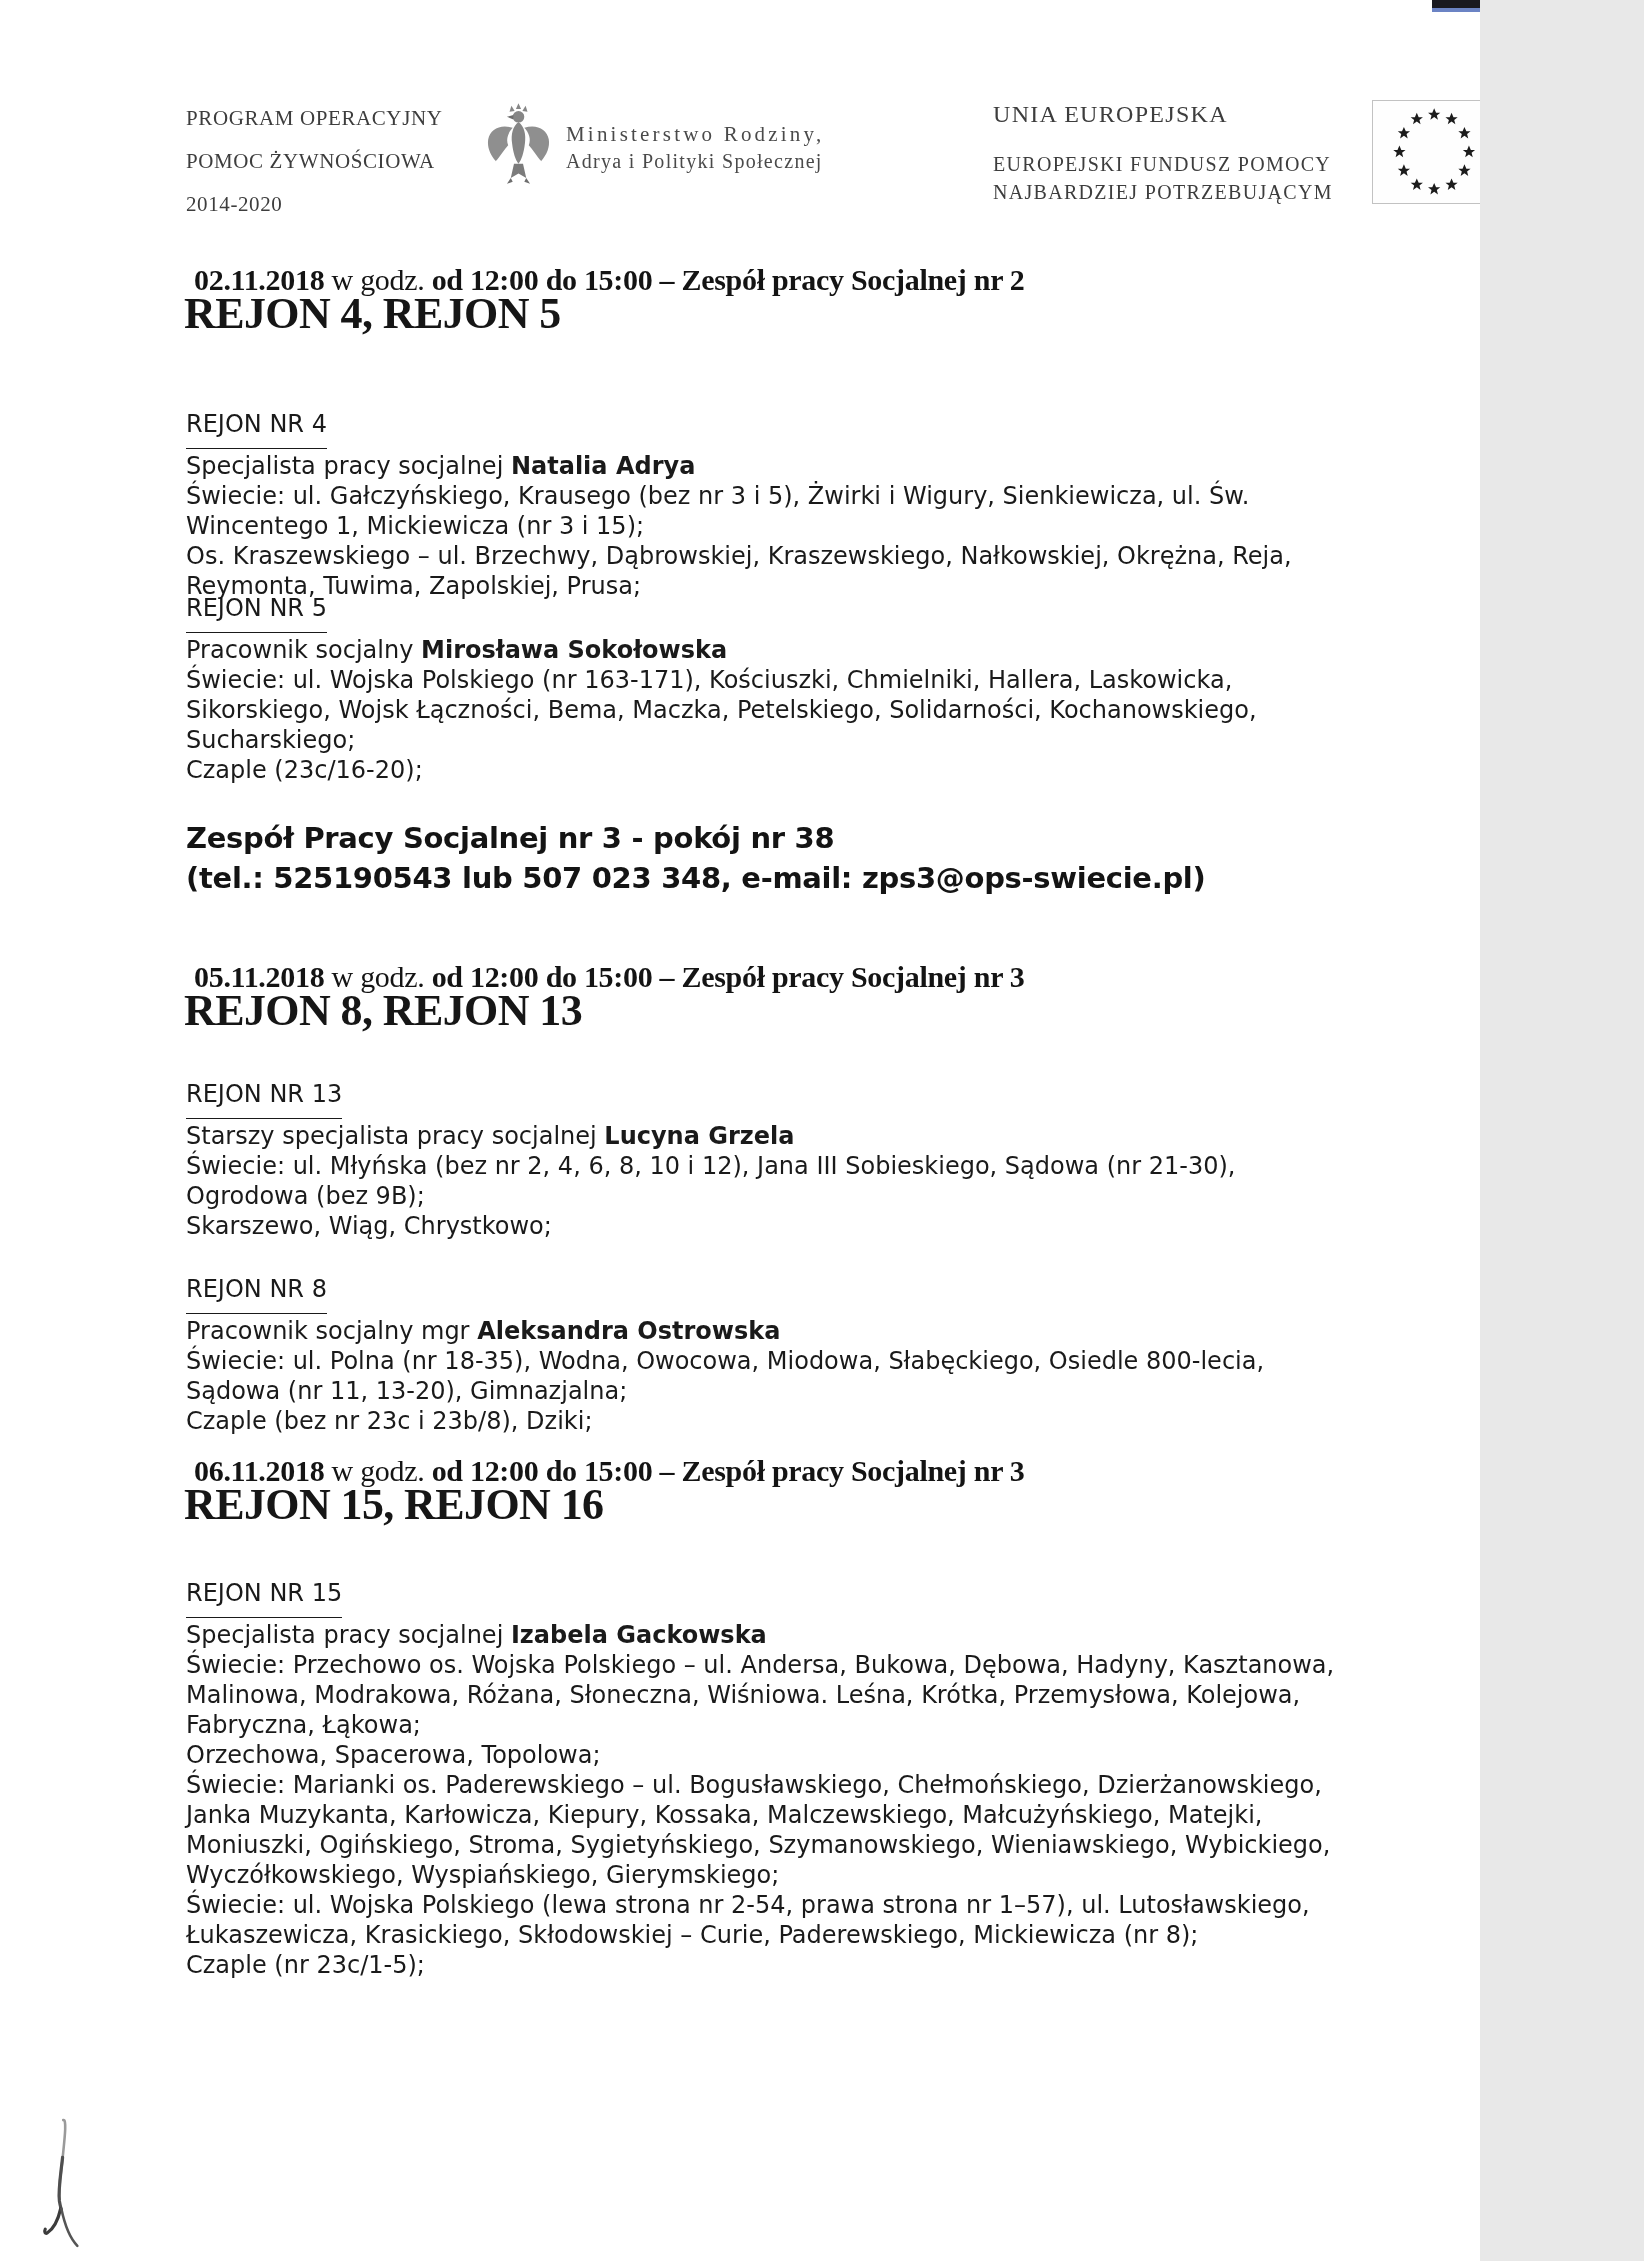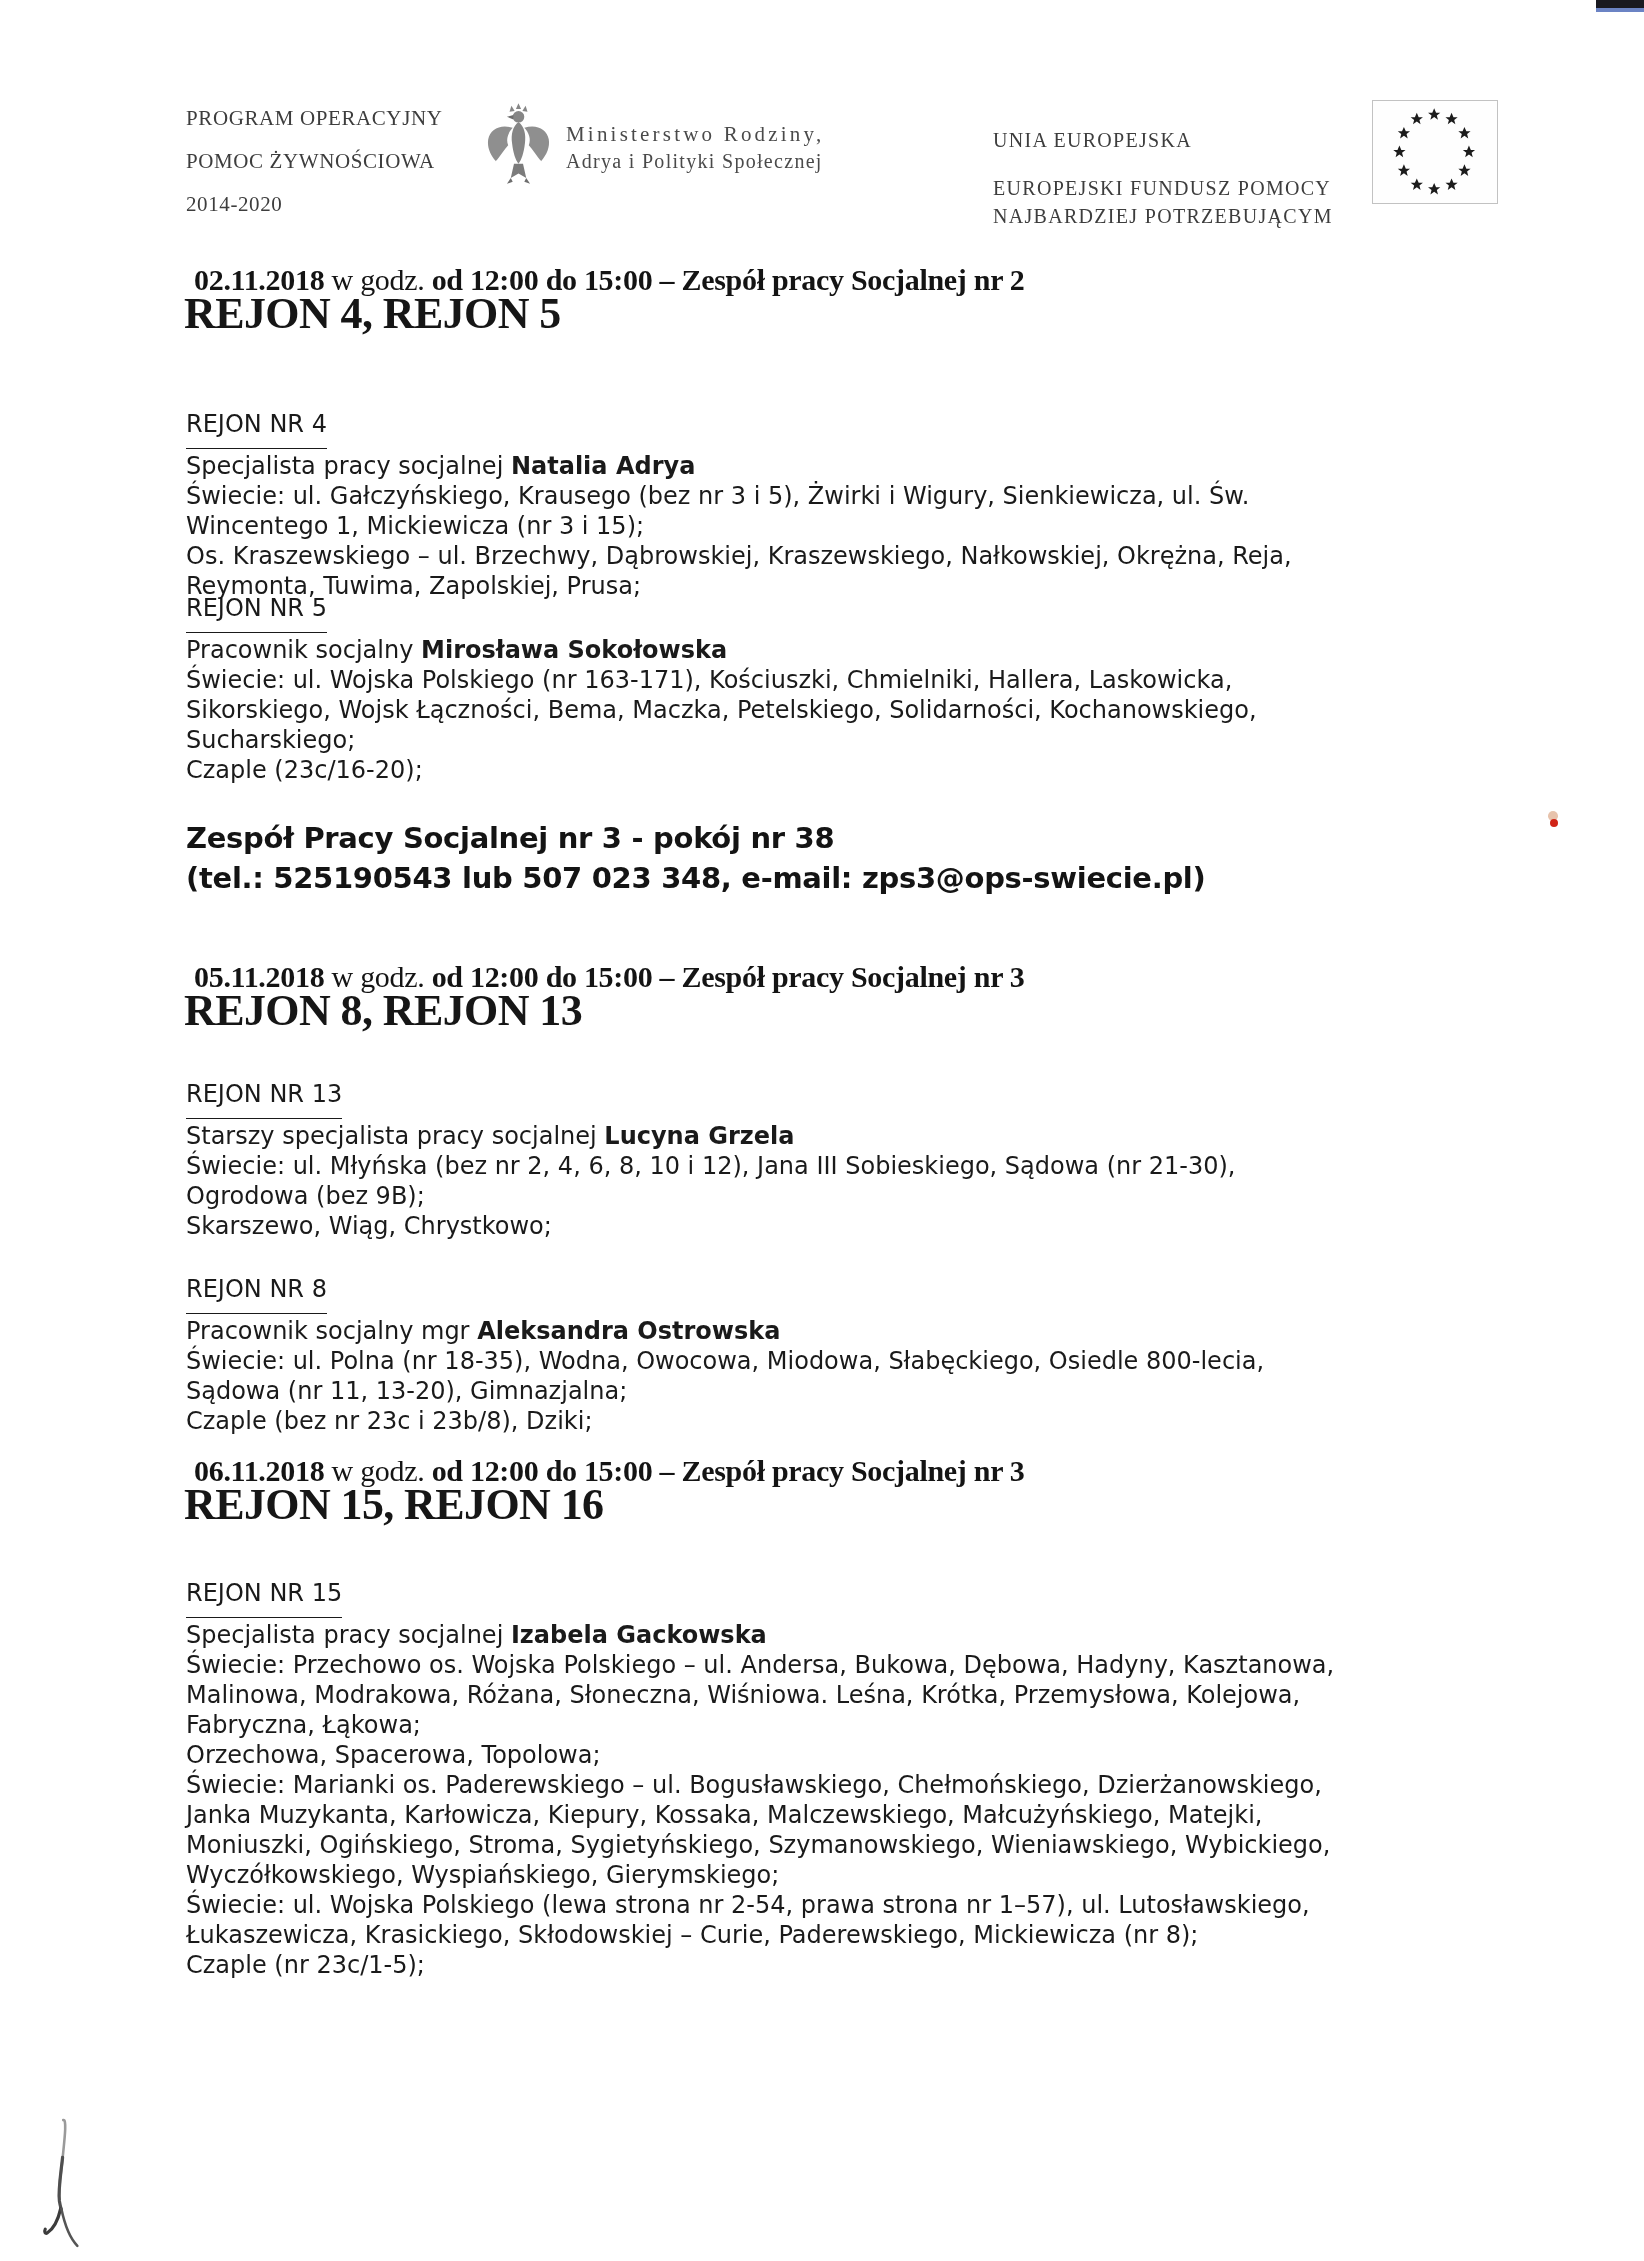--- a/index.html
+++ b/index.html
@@ -1,18 +1,18 @@
 <!DOCTYPE html>
 <html style="font-size:10.3px"><head>
 <meta charset="utf-8">
 <style>
   html,body{margin:0;padding:0;background:#e8e8e8;}
   .page{
     position:relative;
-    width:1644px;height:2261px;
+    width:1480px;height:2261px;
     background:#ffffff;
     overflow:hidden;
     font-family:"DejaVu Sans",sans-serif;
     color:#1a1a1a;
   }
   
   .scan-bar{position:absolute;top:0;right:0;width:48px;height:8.4px;background:#191920;}
   .scan-bar-blue{position:absolute;top:8.4px;right:0;width:48px;height:3.2px;background:#6b83c4;}
   .red-speck{position:absolute;left:1546px;top:811px;width:14px;height:19.3px;}
   .red-speck .s1{position:absolute;left:1.9px;top:0;width:10.3px;height:9.7px;border-radius:50%;background:#e3b89e;opacity:.85;}
@@ -28,21 +28,21 @@
   .ministry-name{
     position:absolute;left:566px;top:120px;
     font-family:"Liberation Serif",serif;color:#4a4a4a;
   }
   .ministry-name .m1{font-size:21px;letter-spacing:3.2px;line-height:28px;}
   .ministry-name .m2{font-size:20px;letter-spacing:1.3px;line-height:27px;}
   .eu-labels{
     position:absolute;left:993px;top:101px;
     font-family:"Liberation Serif",serif;color:#3d3d3d;
   }
-  .eu-labels .e1{font-size:20px;letter-spacing:1.3px;margin-bottom:22px;margin-top:28px;}
+  .eu-labels .e1{font-size:24px;letter-spacing:1.3px;margin-bottom:22px;}
   .eu-labels .e2{font-size:20px;letter-spacing:1.3px;line-height:28px;}
   .eu-flag{
     position:absolute;left:1372px;top:100px;width:126px;height:104px;
     background:#fefefe;border:1.3px solid #c2c2c2;box-sizing:border-box;
   }
   
   .date-heading{
     position:absolute;left:186px;margin:8px;
     font-family:"Liberation Serif",serif;
     font-size:30px;line-height:1.1;font-weight:700;color:#141414;

